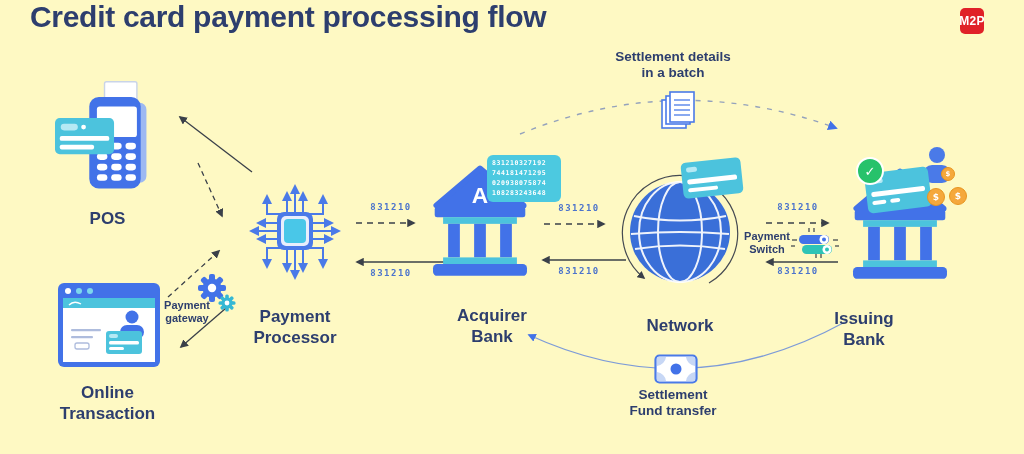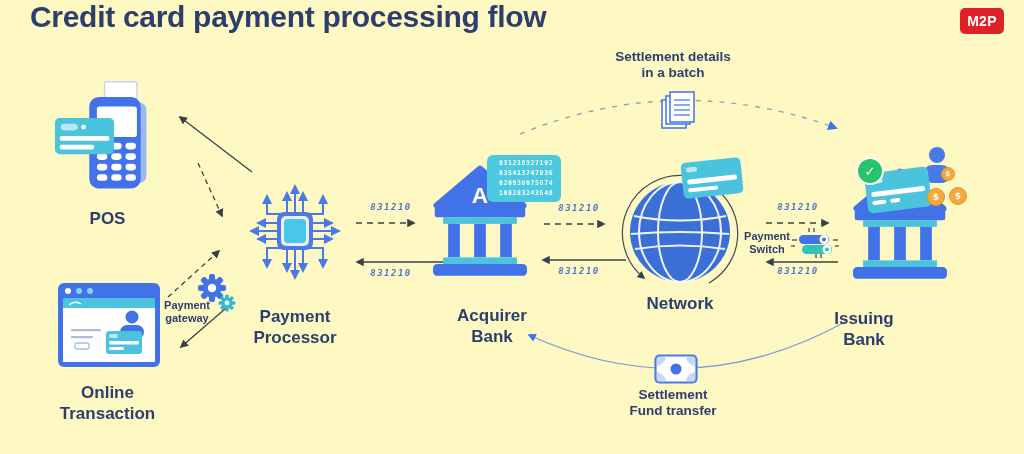--- a/index.html
+++ b/index.html
@@ -5,43 +5,43 @@
   html,body{margin:0;padding:0;background:#ffffff;}
   #stage{
     position:relative;width:1024px;height:454px;background:#fef9c3;overflow:hidden;
     font-family:"Liberation Sans","DejaVu Sans",sans-serif;
   }
   .abs{position:absolute;}
   #title{
     left:30px;top:0px;font-size:30px;font-weight:bold;color:#2d3e6e;letter-spacing:-0.3px;
   }
   #m2p-logo{
-    left:960px;top:8px;width:44px;height:26px;background:#e02128;border-radius:5px;
+    left:960px;top:8px;width:24px;height:26px;background:#e02128;border-radius:5px;
     display:flex;align-items:center;justify-content:center;
-    color:#ffffff;font-size:14px;font-weight:bold;letter-spacing:0.3px;
+    color:#ffffff;font-size:12px;font-weight:bold;letter-spacing:0.3px;
   }
   .node-label{
     color:#2d3e6e;font-weight:bold;font-size:17px;line-height:1.25;
     text-align:center;white-space:pre-line;margin-top:8px;
   }
   .small-label{
     color:#2d3e6e;font-weight:bold;font-size:11px;line-height:1.2;
     text-align:center;white-space:pre-line;
   }
   .arc-label{
     color:#2d3e6e;font-weight:bold;font-size:13.5px;line-height:1.15;
     text-align:center;white-space:pre-line;
   }
   .auth{
     color:#4c74cc;font-family:"DejaVu Sans Mono",monospace;font-size:9px;font-weight:bold;
-    letter-spacing:1.5px;text-align:center;width:60px;font-style:italic;
+    letter-spacing:1.5px;text-align:center;width:60px;
   }
   #batch-card{
     left:487px;top:155px;width:74px;height:47px;background:#4cc9e0;border-radius:6px;
-    padding:3px 0 0 12px;box-sizing:border-box;z-index:3;
+    padding:3px 0 0 5px;box-sizing:border-box;z-index:3;
   }
   .batch-row{
     color:#ffffff;font-family:"DejaVu Sans Mono",monospace;font-size:6.5px;font-weight:bold;
     letter-spacing:0.6px;line-height:10px;white-space:nowrap;
   }
   .tilt-card{background:#4cc3dd;border-radius:5px;z-index:2;}
   .stripe{position:absolute;background:#ffffff;border-radius:2px;}
   .pill{position:absolute;background:#b5e9f4;border-radius:3px;}
   #issuing-check{
     left:856px;top:157px;width:24px;height:24px;border-radius:50%;background:#27c26b;
@@ -212,21 +212,21 @@
     <rect x="8" y="50" width="108" height="12" rx="3" fill="#4272e8"></rect>
     <rect x="18" y="62" width="88" height="8" fill="#4cc3dd"></rect>
     <rect x="24" y="70" width="14" height="40" fill="#4272e8"></rect>
     <rect x="55" y="70" width="14" height="40" fill="#4272e8"></rect>
     <rect x="86" y="70" width="14" height="40" fill="#4272e8"></rect>
     <rect x="18" y="110" width="88" height="8" fill="#4cc3dd"></rect>
     <rect x="6" y="118" width="112" height="14" rx="5" fill="#4272e8"></rect>
   </svg>
   <div class="abs" id="batch-card">
     <div class="batch-row">831210327192</div>
-    <div class="batch-row">835413747836</div>
+    <div class="batch-row">744181471295</div>
     <div class="batch-row">020938075874</div>
     <div class="batch-row">108283243648</div>
   </div>
   <div class="abs node-label" style="left:442px;top:297px;width:100px;z-index:2">Acquirer
 Bank</div>
 
   <svg class="abs" style="left:627px;top:179px;z-index:2" width="106" height="106" viewBox="0 0 106 106">
     <circle cx="53" cy="53" r="50" fill="#3a6fd8"></circle>
     <g stroke="#ffffff" stroke-width="2" fill="none" opacity="0.92">
       <ellipse cx="53" cy="53" rx="22" ry="50"></ellipse>
@@ -234,21 +234,21 @@
       <path d="M 7 37 Q 53 46 99 37"></path>
       <path d="M 4 55 Q 53 51 102 55"></path>
       <path d="M 8 70 Q 53 63 98 70"></path>
     </g>
   </svg>
   <div class="abs tilt-card" style="left:682px;top:160px;width:60px;height:36px;transform:rotate(-6deg)">
     <div class="pill" style="left:5px;top:5px;width:11px;height:5px"></div>
     <div class="stripe" style="left:5px;top:17px;width:50px;height:5px"></div>
     <div class="stripe" style="left:5px;top:26px;width:30px;height:4px"></div>
   </div>
-  <div class="abs node-label" style="left:630px;top:285px;width:100px;z-index:2">Network</div>
+  <div class="abs node-label" style="left:630px;top:307px;width:100px;z-index:2">Network</div>
 
   <svg class="abs" style="left:791px;top:227px;z-index:2" width="48" height="32" viewBox="0 0 48 32">
     <g stroke="#3a4049" stroke-width="1.2">
       <path d="M 18 1 V 5"></path>
         <path d="M 23 1 V 5"></path>
       <path d="M 25 27 V 31"></path>
         <path d="M 30 27 V 31"></path>
       <path d="M 1 13 H 6"></path>
         <path d="M 0 19 H 4"></path>
       <path d="M 42 13 H 47"></path>

